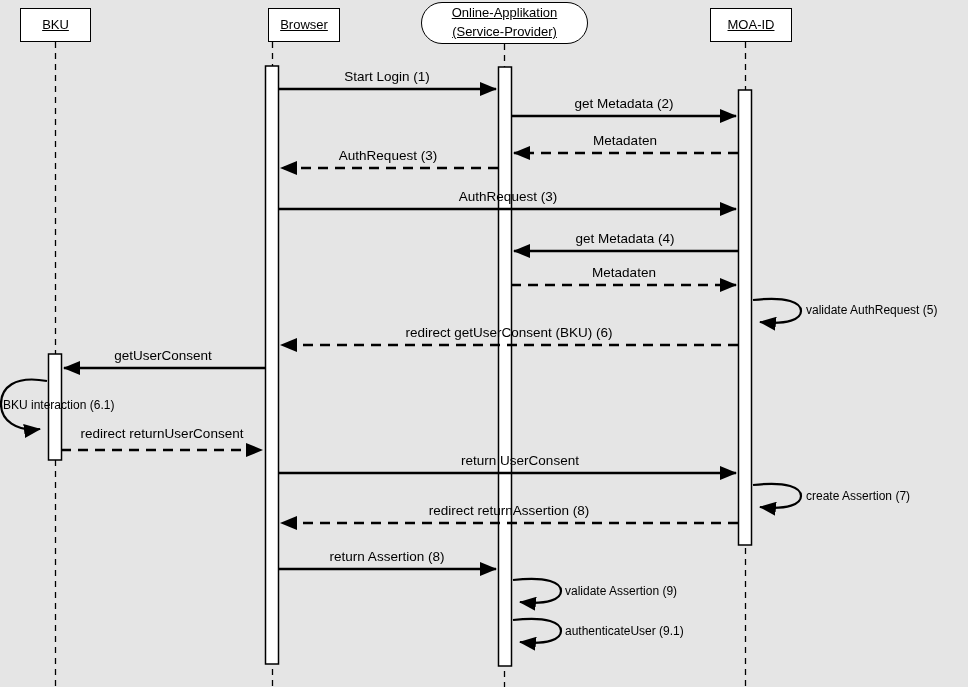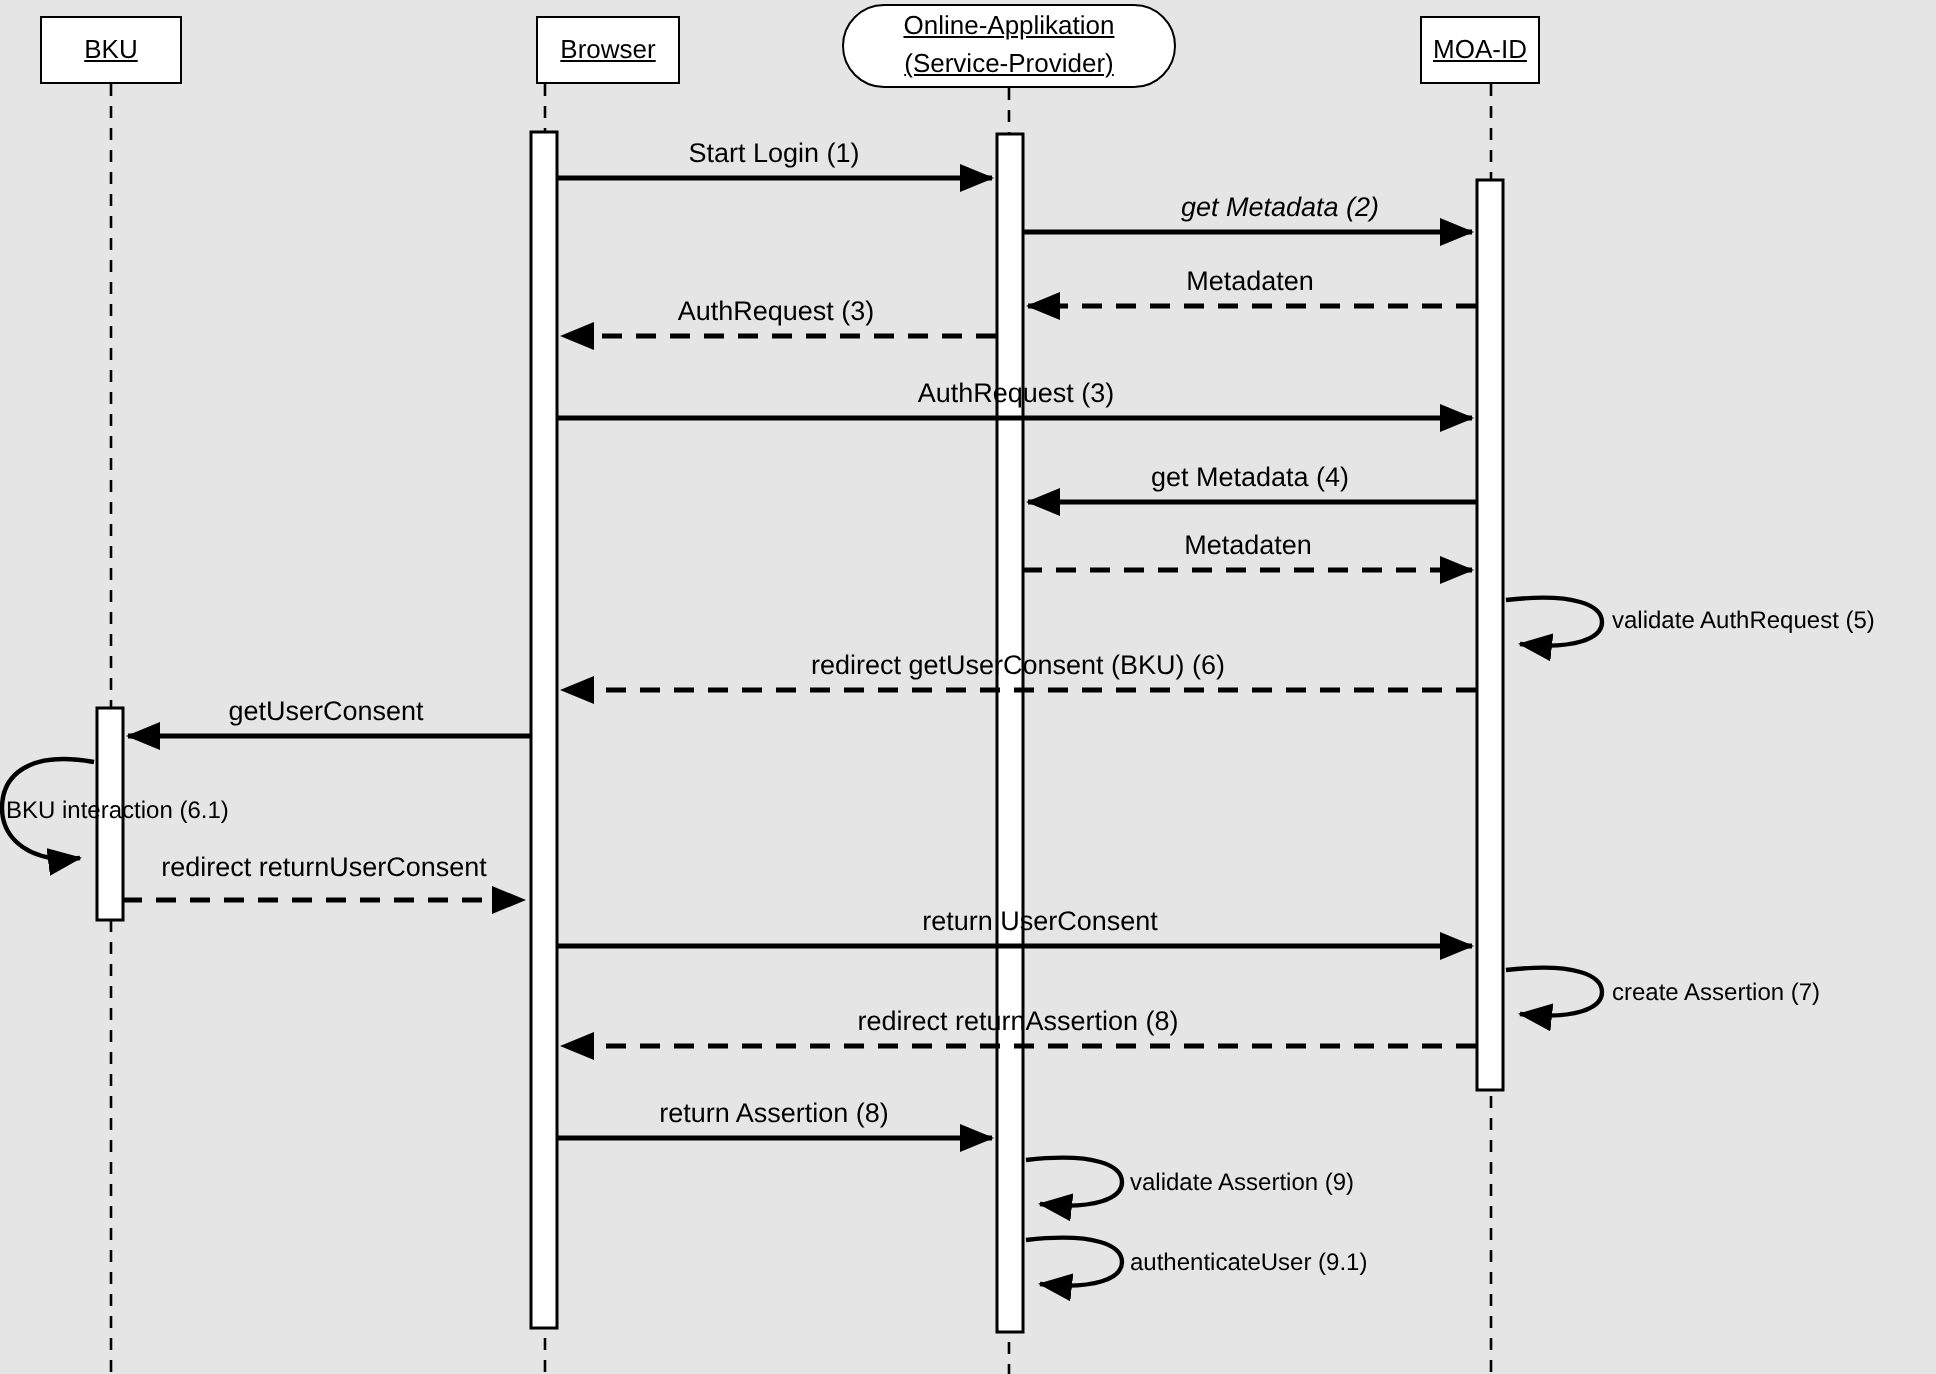--- a/index.html
+++ b/index.html
@@ -93,26 +93,26 @@
 
   <div class="participant-box" style="left:20px; top:8px; width:71px; height:34px;">
     <span>BKU</span>
   </div>
   <div class="participant-box" style="left:236px; top:8px; width:72px; height:34px;margin-left:32px;">
     <span>Browser</span>
   </div>
   <div class="participant-box" style="left:421px; top:2px; width:167px; height:42px;border-radius:21px;">
     <span>Online-Applikation (Service-Provider)</span>
   </div>
-  <div class="participant-box" style="left:710px; top:8px; width:60px; height:34px;">
+  <div class="participant-box" style="left:710px; top:8px; width:82px; height:34px;">
     <span>MOA-ID</span>
   </div>
 
   <div class="msg-label" style="left:387px; top:68px;">Start Login (1)</div>
-  <div class="msg-label" style="left:640px; top:95px;font-style:italic;">get Metadata (2)</div>
+  <div class="msg-label" style="left:624px; top:95px;">get Metadata (2)</div>
   <div class="msg-label" style="left:625px; top:132px;">Metadaten</div>
   <div class="msg-label" style="left:388px; top:147px;">AuthRequest (3)</div>
   <div class="msg-label" style="left:508px; top:188px;">AuthRequest (3)</div>
   <div class="msg-label" style="left:625px; top:230px;">get Metadata (4)</div>
   <div class="msg-label" style="left:624px; top:264px;">Metadaten</div>
   <div class="loop-label" style="left:806px; top:302px;">validate AuthRequest (5)</div>
   <div class="msg-label" style="left:509px; top:324px;">redirect getUserConsent (BKU) (6)</div>
   <div class="msg-label" style="left:163px; top:347px;">getUserConsent</div>
   <div class="loop-label" style="left:3px; top:397px;">BKU interaction (6.1)</div>
   <div class="msg-label" style="left:162px; top:425px;">redirect returnUserConsent</div>

